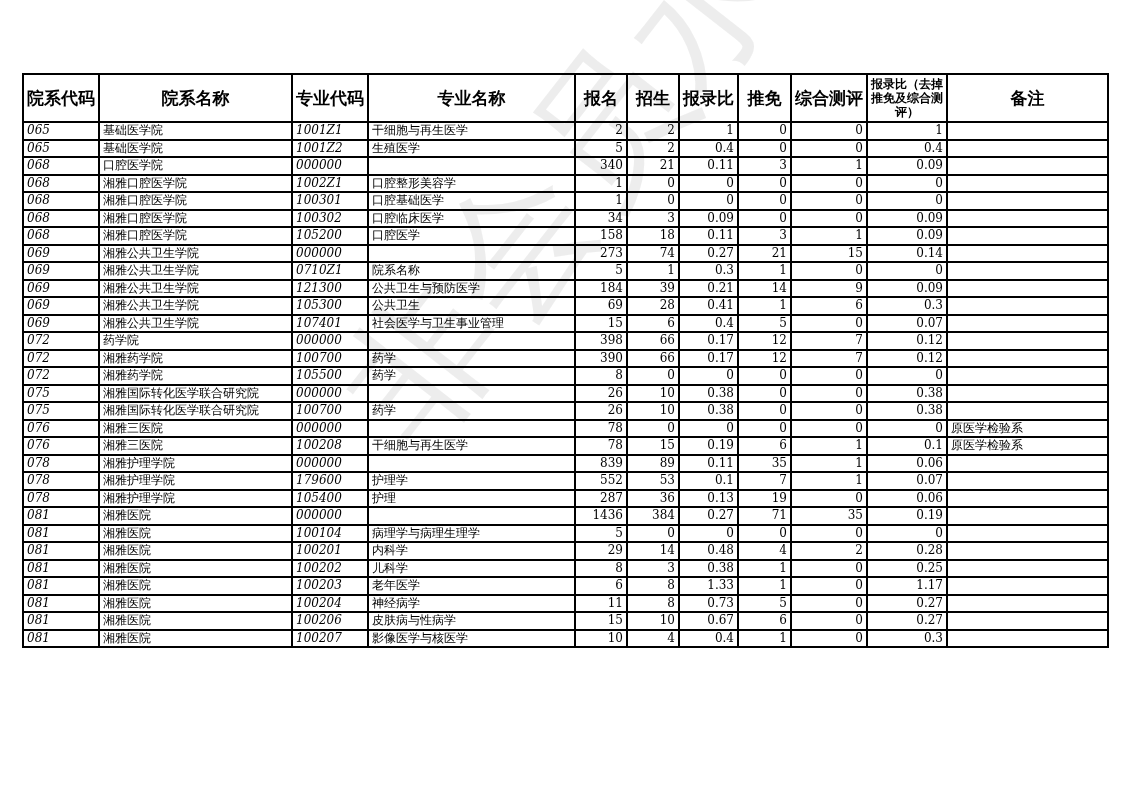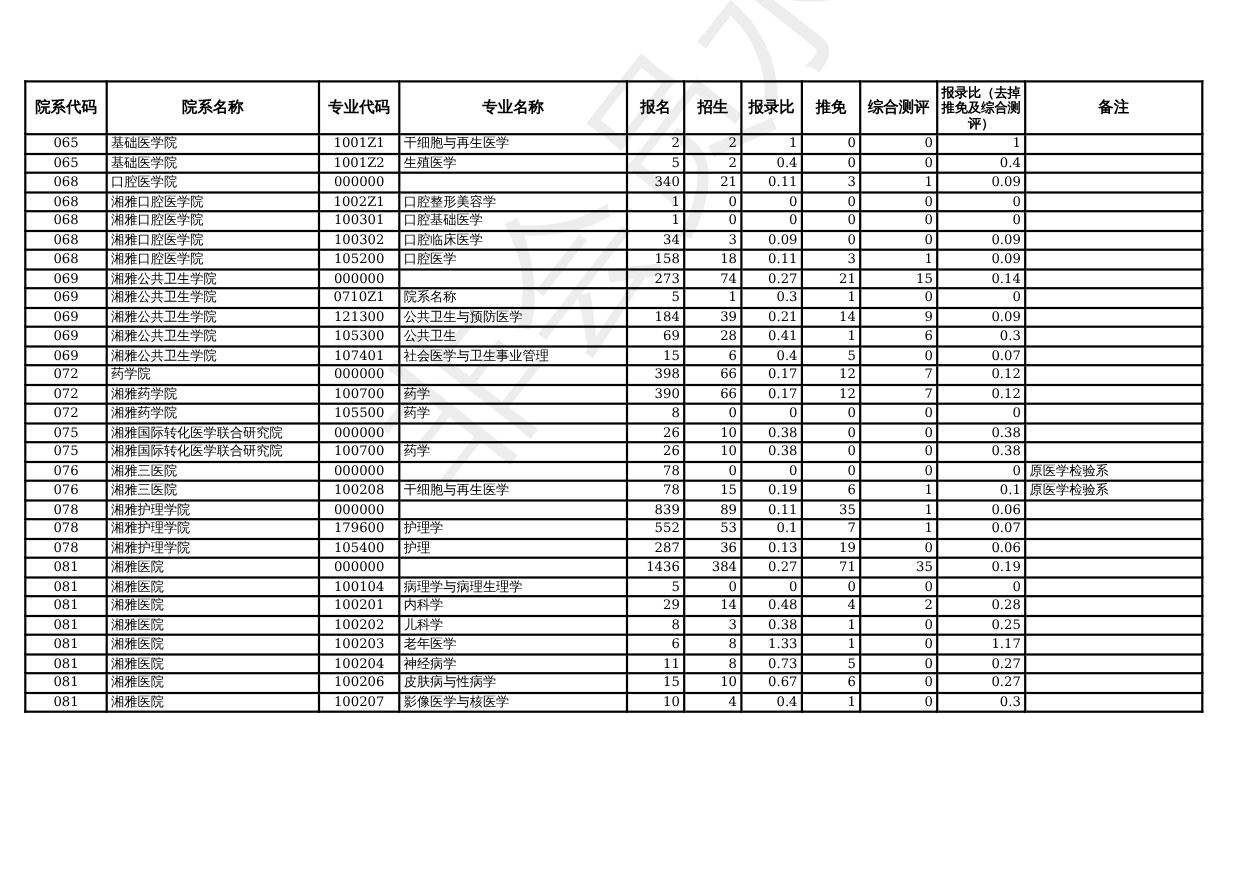--- a/index.html
+++ b/index.html
@@ -3,23 +3,23 @@
 <meta charset="utf-8">
 <style>
   html, body { margin: 0; padding: 0; background: #ffffff; }
   body { width: 1123px; height: 794px; position: relative; overflow: hidden;
          font-family: "DejaVu Serif", "Liberation Serif", serif; color: #000; }
   .sheet { position: absolute; left: 22px; top: 73px; }
   table { border-collapse: collapse; table-layout: fixed; }
   td, th { border: 2px solid #000; padding: 0 3px; font-size: 12px; line-height: 15.5px;
            height: 15.5px; white-space: nowrap; overflow: hidden; }
   th { font-family: "DejaVu Sans", "Liberation Sans", sans-serif; font-weight: bold;
-       font-size: 14px; height: 46px; text-align: center; vertical-align: middle; line-height: 15px; }
+       font-size: 17px; height: 46px; text-align: center; vertical-align: middle; line-height: 15px; }
   th.wrap { white-space: normal; font-size: 12px; line-height: 14px; }
-  td.c { text-align: center; }
+  td.c { text-align: left; font-style: italic; }
   td.l { text-align: left; }
   td.r { text-align: right; }
   .watermark { position: absolute; left: 300px; top: 360px; font-size: 150px; color: #d9d9d9;
                opacity: 0.45; transform: rotate(-52deg); transform-origin: left top;
                font-family: "DejaVu Sans", sans-serif; white-space: nowrap; pointer-events: none; }
 </style>
 </head>
 <body>
 
 <div class="watermark">非会员水印</div>

